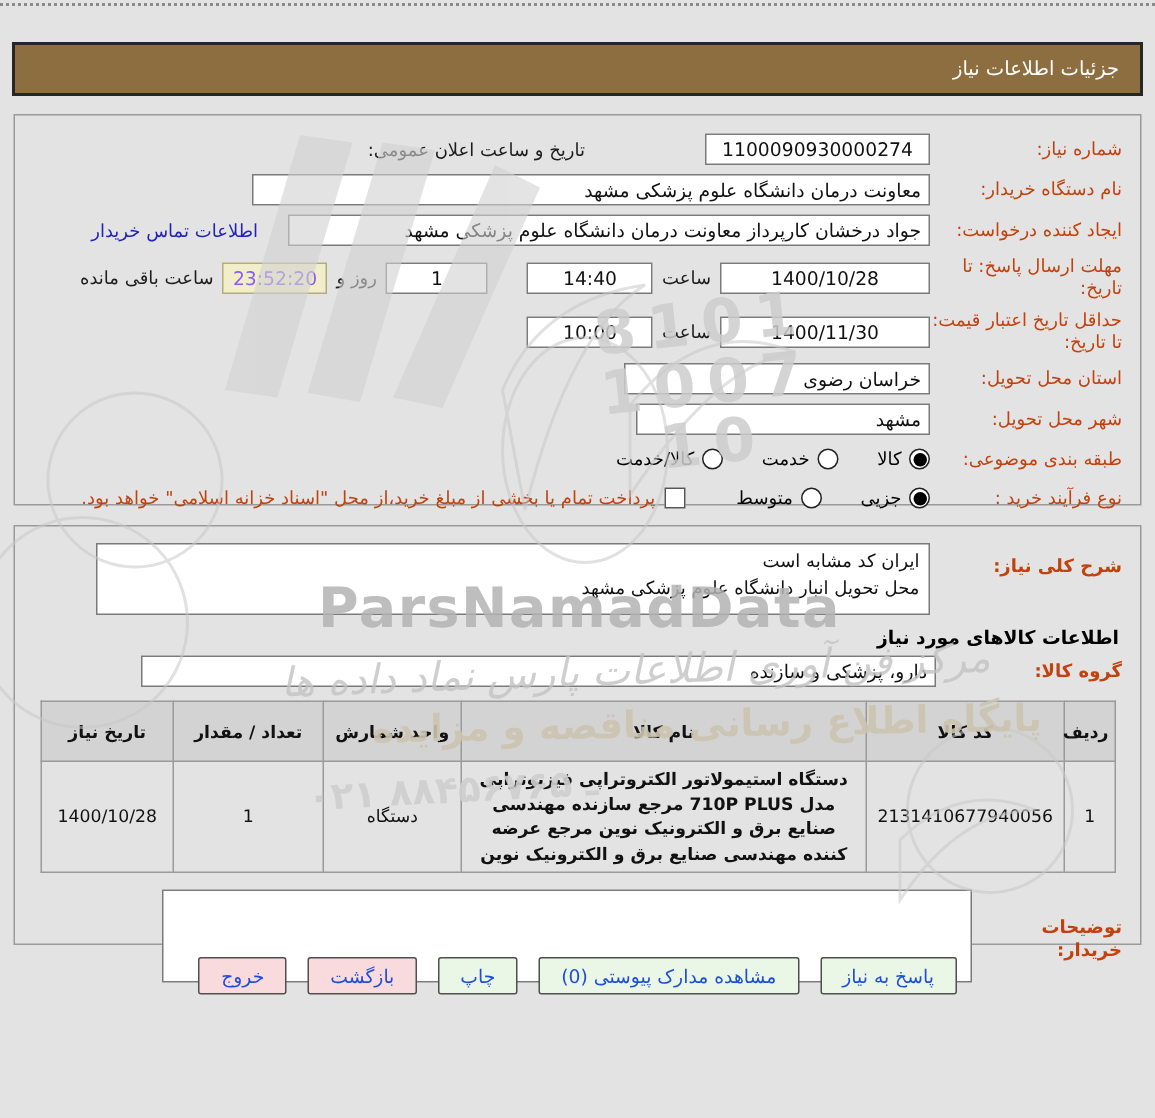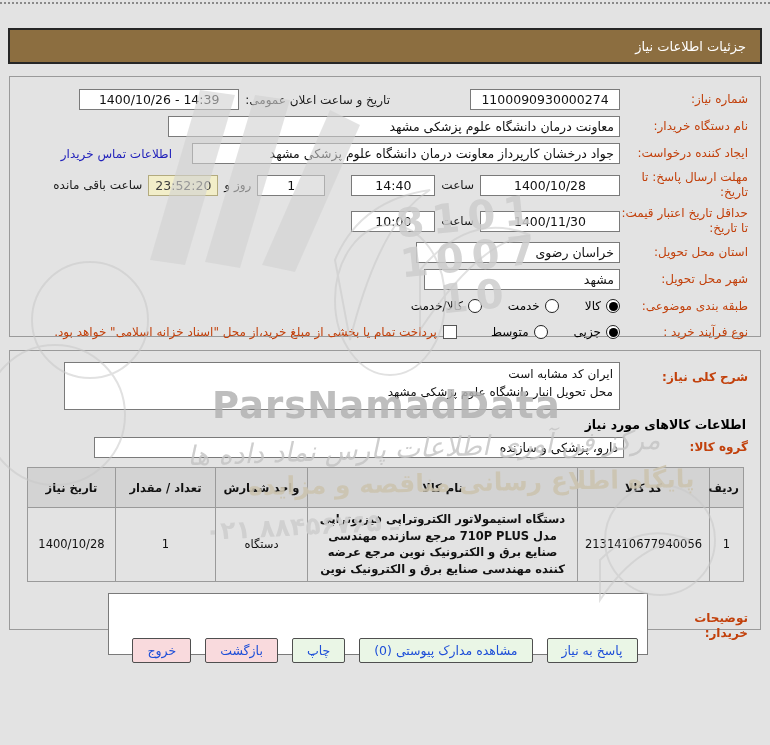--- a/index.html
+++ b/index.html
@@ -38,21 +38,21 @@
 
   .input-box {
     background:#ffffff; border:1px solid #7a7a7a; height:21px;
     font-size:12.5px; color:#111; padding:1px 5px; overflow:hidden;
     white-space:nowrap; display:flex; align-items:center;
   }
   .val-num { direction:ltr; justify-content:center; text-align:center; }
   .val-fa  { direction:rtl; justify-content:flex-start; text-align:right; }
 
   .countdown {
-    background:#f2eec9; border:1px solid #b3ab7e; color:#404040;
+    background:#f2eec9; border:1px solid #b3ab7e; color:#8b5cf6;
     width:70px; justify-content:center; direction:ltr;
   }
 
   .link { color:#2222bb; font-size:12px; cursor:pointer; margin-right:20px; white-space:nowrap; }
 
   .radio {
     width:14px; height:14px; border:1.5px solid #222; border-radius:50%;
     background:#fff; display:inline-block; flex-shrink:0; margin-left:5px;
   }
   .radio.selected { position:relative; }
@@ -139,21 +139,20 @@
   <div class="title-bar">
     <span>جزئیات اطلاعات نیاز</span>
   </div>
 
   <div class="panel panel1">
 
     <div class="frow">
       <span class="flabel">شماره نیاز:</span>
       <div class="input-box val-num" style="width:150px">1100090930000274</div>
       <span class="inline-label" style="margin-right:80px">تاریخ و ساعت اعلان عمومی:</span>
-      <div class="input-box val-num" style="width:160px">1400/10/26 - 14:39</div>
     </div>
 
     <div class="frow">
       <span class="flabel">نام دستگاه خریدار:</span>
       <div class="input-box val-fa" style="width:452px">معاونت درمان دانشگاه علوم پزشکی مشهد</div>
     </div>
 
     <div class="frow">
       <span class="flabel">ایجاد کننده درخواست:</span>
       <div class="input-box val-fa" style="width:428px">جواد درخشان کارپرداز معاونت درمان دانشگاه علوم پزشکی مشهد</div>

